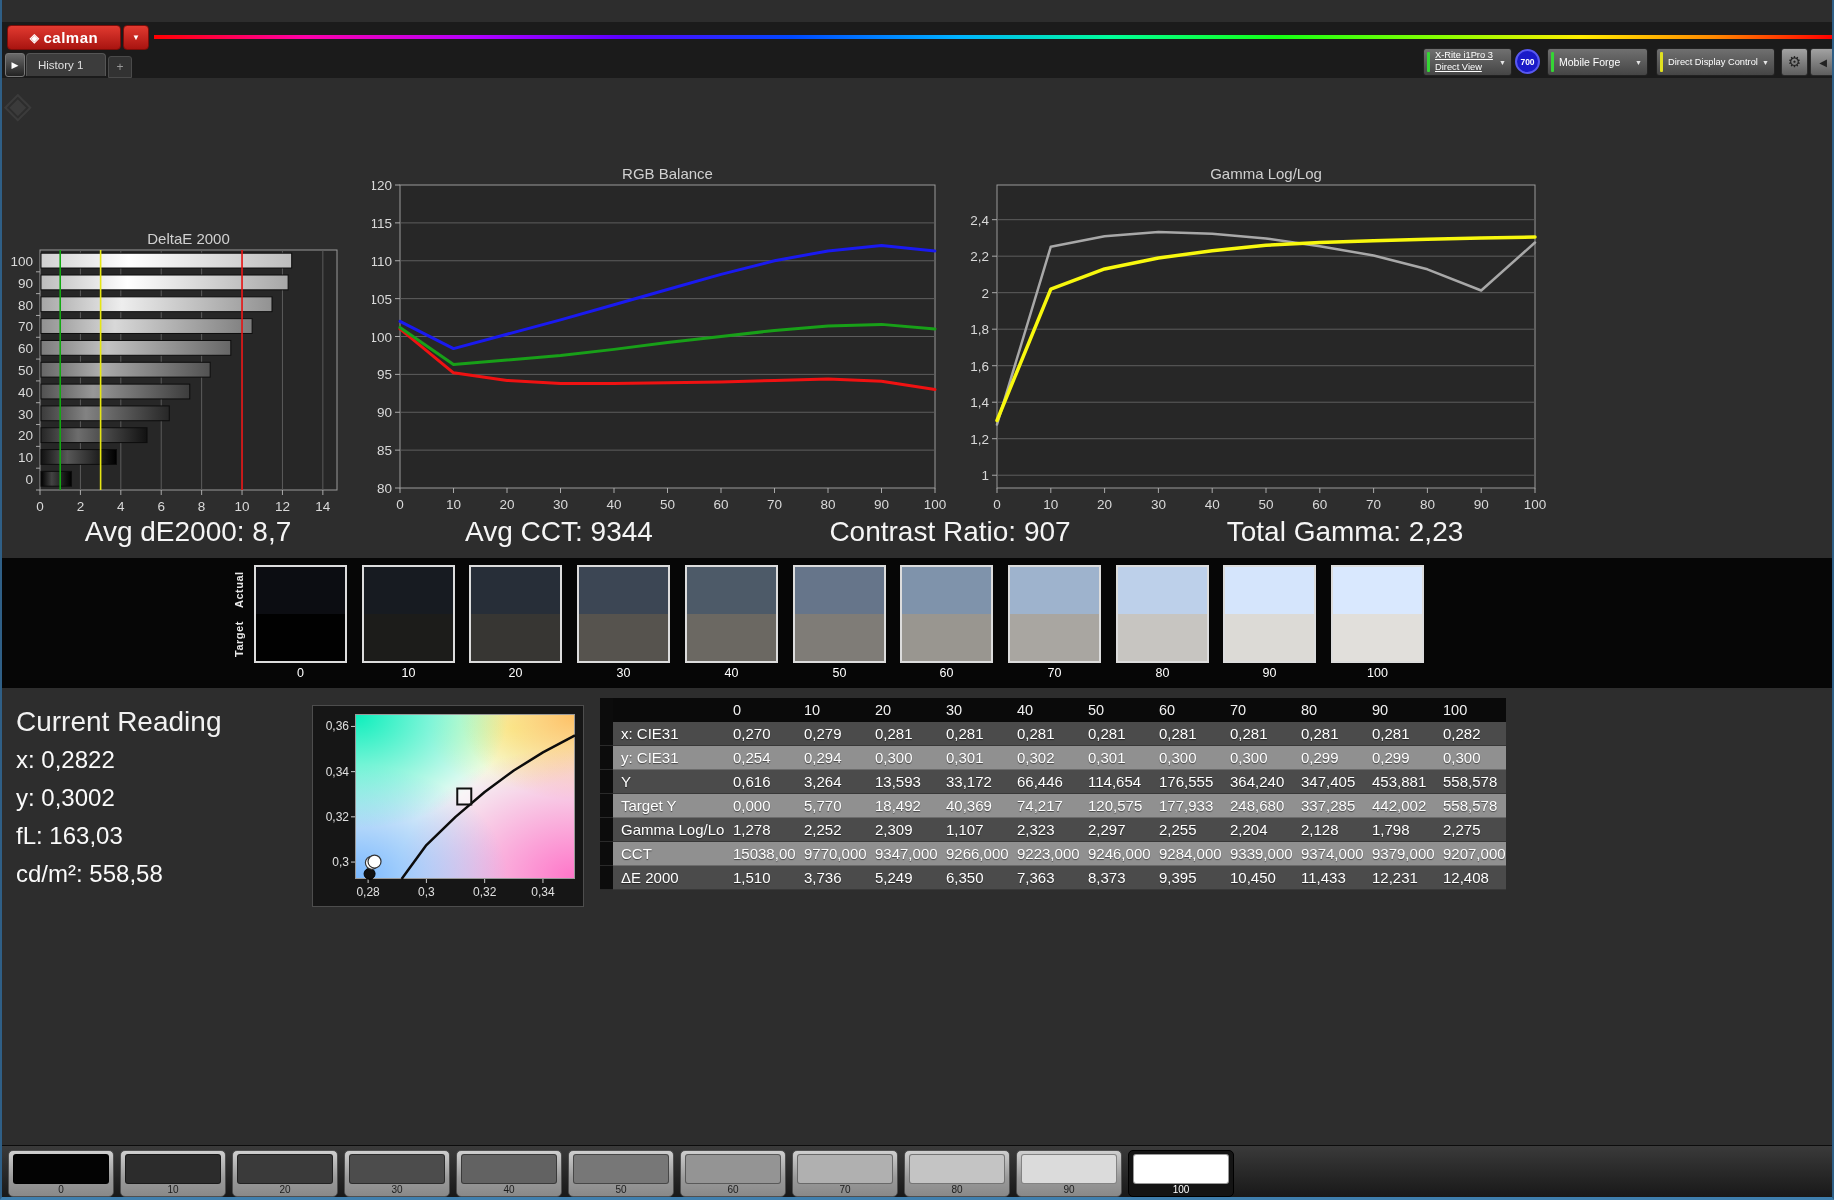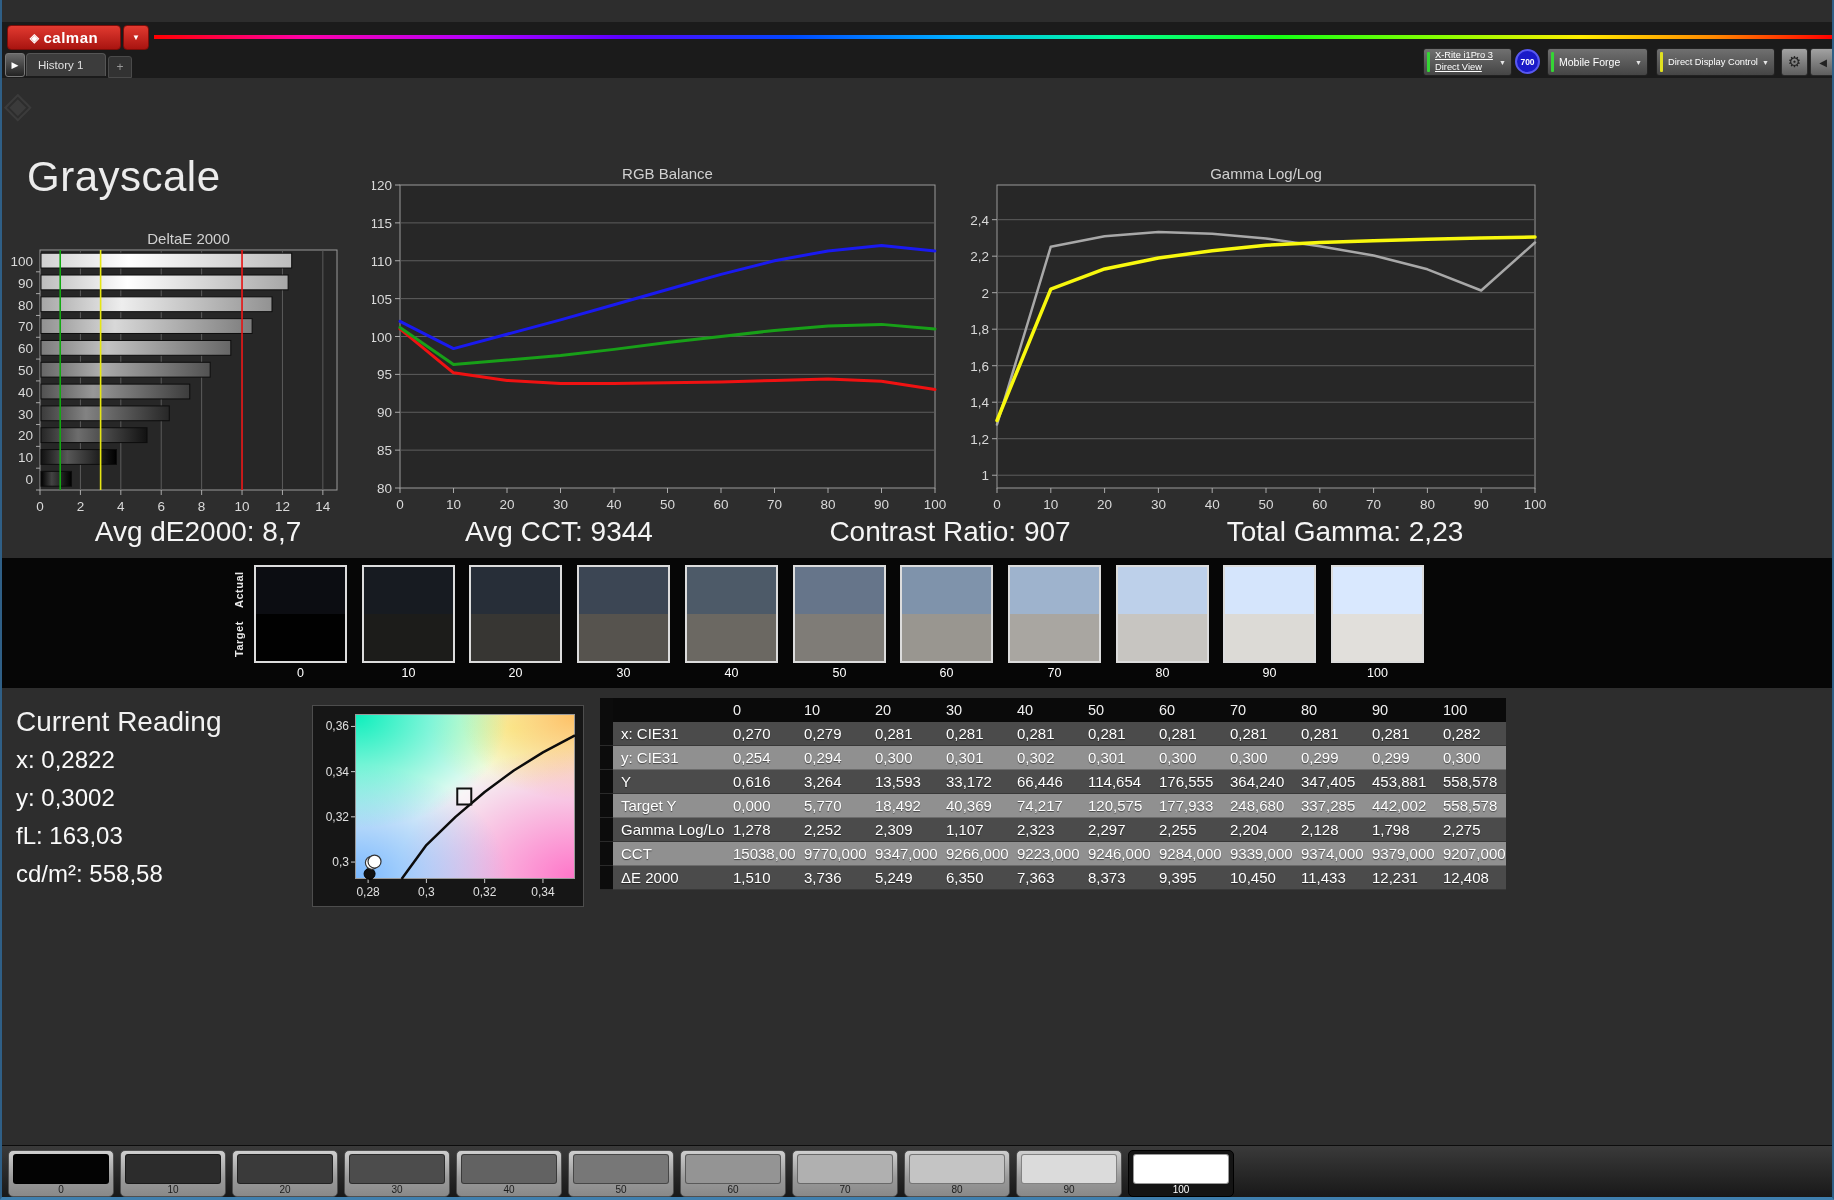--- a/index.html
+++ b/index.html
@@ -148,21 +148,20 @@
     </div>
     <div class="tool-btn gear-btn">
       <span>⚙</span>
     </div>
     <div class="tool-btn collapse-btn">
       <span>◀</span>
     </div>
   </div>
 
   <div class="watermark">◈</div>
-  <div class="page-title">Grayscale</div>
 
   <svg id="chart-deltae" class="chart" style="left:0;top:227px" width="370" height="292">
       <text x="186.5" y="17" font-size="15" text-anchor="middle" fill="#d0d0d0">DeltaE 2000</text>
       <rect x="38" y="23" width="297" height="240" fill="#272727" stroke="#9a9a9a"></rect>
       <line x1="78.40816326530613" y1="23" x2="78.40816326530613" y2="263" stroke="#5c5c5c" stroke-width="1"></line>
       <line x1="118.81632653061226" y1="23" x2="118.81632653061226" y2="263" stroke="#5c5c5c" stroke-width="1"></line>
       <line x1="159.22448979591837" y1="23" x2="159.22448979591837" y2="263" stroke="#5c5c5c" stroke-width="1"></line>
       <line x1="199.63265306122452" y1="23" x2="199.63265306122452" y2="263" stroke="#5c5c5c" stroke-width="1"></line>
       <line x1="240.0408163265306" y1="23" x2="240.0408163265306" y2="263" stroke="#5c5c5c" stroke-width="1"></line>
       <line x1="280.44897959183675" y1="23" x2="280.44897959183675" y2="263" stroke="#5c5c5c" stroke-width="1"></line>
@@ -377,21 +376,21 @@
       <line x1="470.40000000000003" y1="330" x2="470.40000000000003" y2="335" stroke="#aaa"></line>
       <text x="470.40000000000003" y="351" font-size="13.5" text-anchor="middle" fill="#d9d9d9">80</text>
       <line x1="524.2" y1="330" x2="524.2" y2="335" stroke="#aaa"></line>
       <text x="524.2" y="351" font-size="13.5" text-anchor="middle" fill="#d9d9d9">90</text>
       <line x1="578" y1="330" x2="578" y2="335" stroke="#aaa"></line>
       <text x="578" y="351" font-size="13.5" text-anchor="middle" fill="#d9d9d9">100</text>
       <polyline points="40,266.4795180722892 93.80000000000001,88.69518072289159 147.60000000000002,78.29096385542164 201.4,73.91024096385537 255.20000000000002,75.7355421686747 309,80.48132530120478 362.8,88.1475903614458 416.59999999999997,97.45662650602405 470.40000000000003,111.32891566265056 524.2,132.5024096385542 578,84.49698795180723" fill="none" stroke="#a8a8a8" stroke-width="2.5" stroke-linejoin="round" stroke-linecap="round"></polyline>
       <polyline points="40,262.46385542168673 93.80000000000001,131.04216867469876 147.60000000000002,110.96385542168674 201.4,100.01204819277109 255.20000000000002,92.71084337349397 309,87.23493975903617 362.8,84.49698795180723 416.59999999999997,82.67168674698792 470.40000000000003,81.21144578313249 524.2,79.93373493975906 578,79.02108433734935" fill="none" stroke="#f8f80e" stroke-width="3.5" stroke-linejoin="round" stroke-linecap="round"></polyline>
     </svg>
 
-  <div class="stat" style="left:196px">Avg dE2000: 8,7</div>
+  <div class="stat" style="left:186px">Avg dE2000: 8,7</div>
   <div class="stat" style="left:557px">Avg CCT: 9344</div>
   <div class="stat" style="left:948px">Contrast Ratio: 907</div>
   <div class="stat" style="left:1343px">Total Gamma: 2,23</div>
 
   <div class="patch-band" id="patch-band">
     <div class="v-label" style="left:231px;top:12px;height:40px">Actual</div>
     <div class="v-label" style="left:231px;top:58px;height:46px">Target</div>
   <div class="strip-patch" style="left: 252px;">
         <div class="half" style="background: rgb(12, 13, 18);"></div>
         <div class="half" style="background: rgb(1, 1, 1);"></div>

